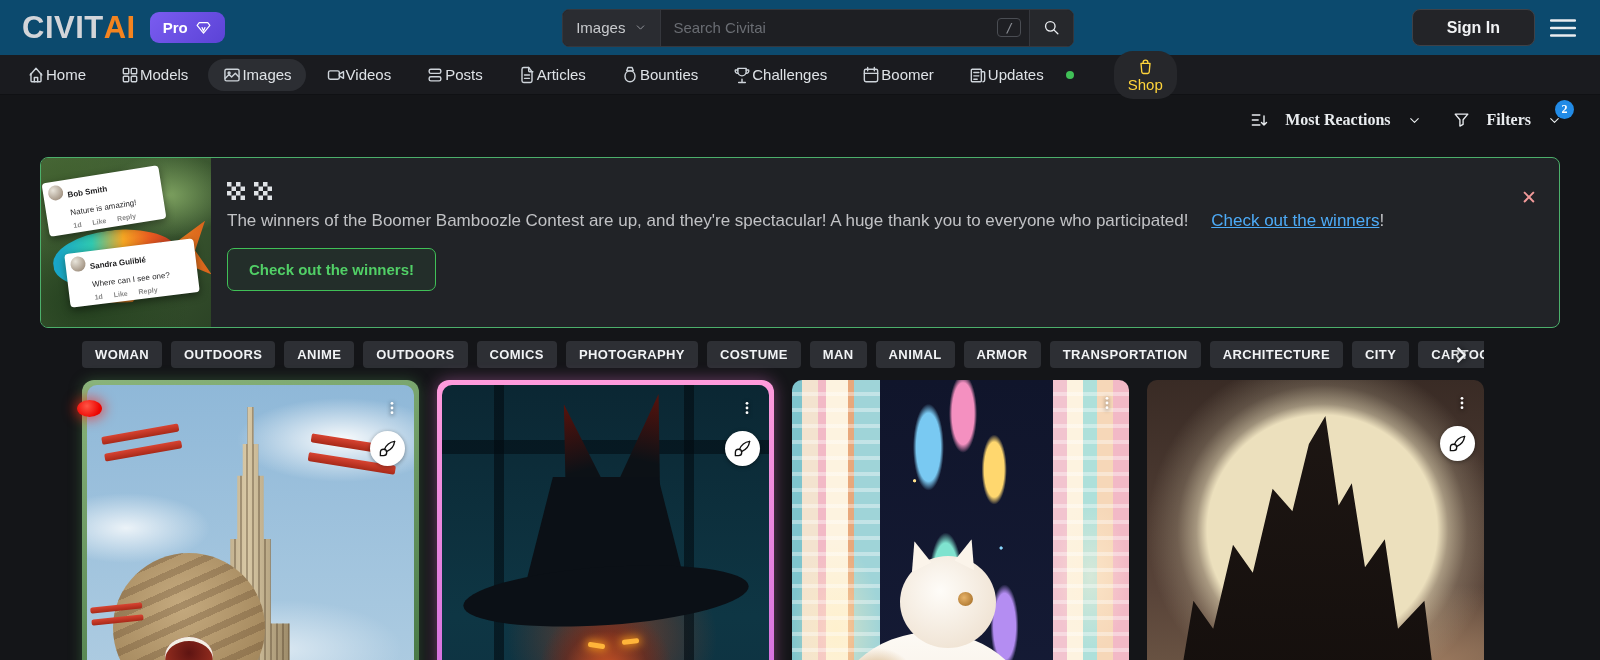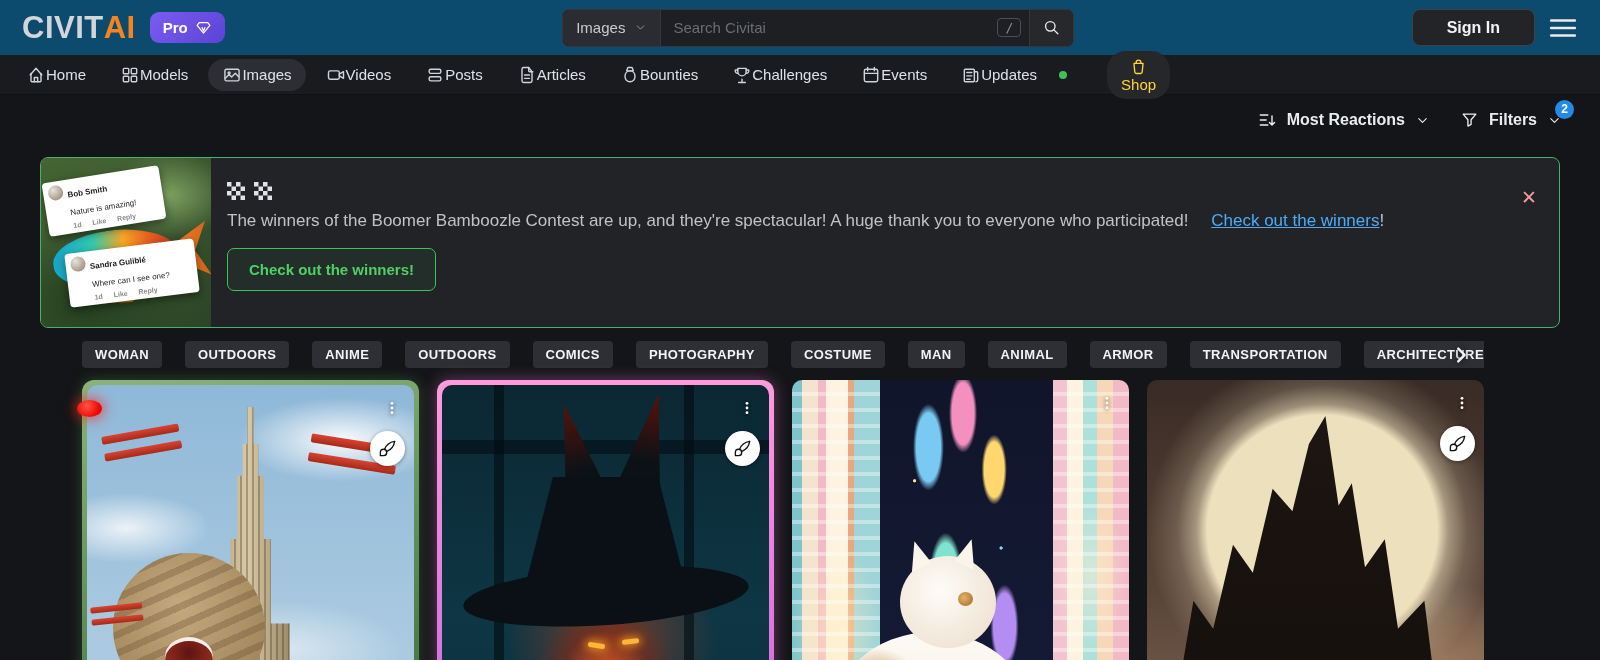--- a/index.html
+++ b/index.html
@@ -36,21 +36,21 @@
   .navbar { height:40px; background:#1a1b1f; border-bottom:1px solid #101114; display:flex; align-items:center; padding:0 12px; gap:6px; }
   .nav-item { display:flex; align-items:center; gap:0; padding:6px 14px; border-radius:19px; color:#dee2e6; font-size:15px; font-weight:500; text-decoration:none; }
   .nav-item svg { stroke:#ced4da; }
   .nav-item.active { background:#2c2e33; }
   .nav-item.shop { background:#26272b; color:#ffd43b; margin-left:34px;flex-direction:column; }
   .nav-item.shop svg { stroke:#ffd43b; }
   .nav-dot { width:8px; height:8px; border-radius:50%; background:#40c057; margin-left:2px; }
 
   
   .toolbar { height:50px; display:flex; justify-content:flex-end; align-items:center; gap:30px; padding-right:38px; }
-  .tool-btn { display:flex; align-items:center; gap:10px; color:#e9ecef; font-size:16px; font-weight:600; position:relative; }
+  .tool-btn { display:flex; align-items:center; gap:16px; color:#e9ecef; font-size:16px; font-weight:600; position:relative;font-family:Liberation Serif, serif; }
   .tool-btn svg { stroke:#e9ecef; }
   .badge { position:absolute; top:-11px; right:-12px; width:19px; height:19px; border-radius:50%; background:#228be6; color:#fff; font-size:12px; font-weight:700; display:flex; align-items:center; justify-content:center; }
 
   
   .banner { margin:12px 40px 0; height:171px; border:1px solid #4caf6b; border-radius:8px; background:#212327; display:flex; overflow:hidden; position:relative; }
   .promo { width:170px; flex:0 0 170px; position:relative; overflow:hidden;
     background:
       radial-gradient(90px 60px at 75% 22%, #7ca05f, transparent 70%),
       radial-gradient(110px 80px at 15% 15%, #41602f, transparent 70%),
       radial-gradient(140px 110px at 25% 85%, #24401f, transparent 75%),
@@ -72,21 +72,21 @@
   .cc1 { left:4px; top:16px; width:118px; transform:rotate(-9deg); }
   .cc2 { left:26px; top:88px; width:130px; transform:rotate(-7deg); }
   .banner-content { flex:1; padding:24px 28px 0 16px; }
   .banner-title { display:flex; align-items:center; gap:9px; font-size:20px; font-weight:700; color:#e9ecef; margin-bottom:11px; }
   .banner-text { font-size:17px; color:#c1c2c5; margin-bottom:17px; }
   .banner-link { color:#4dabf7; text-decoration:underline; cursor:pointer;margin-left:18px; }
   .banner-cta { border:1px solid #40c057; border-radius:7px; background:rgba(64,192,87,.07); color:#51cf66; font-size:15px; font-weight:700; padding:12px 21px; }
   .banner-close { position:absolute; top:30px; right:22px; color:#f29a9a; font-size:19px; line-height:1; }
 
   
-  .tags-row { margin:13px 0 0 82px; width:1402px; display:flex; gap:23px; overflow:hidden; position:relative; align-items:center; }
+  .tags-row { margin:13px 0 0 82px; width:1402px; display:flex; gap:9px; overflow:hidden; position:relative; align-items:center; }
   .tag-pill { flex:0 0 auto; background:#2d2f34; color:#f1f3f5; border-radius:4px; padding:6px 13px; font-size:13px; font-weight:700; letter-spacing:.4px; white-space:nowrap; }
   .tags-next { position:absolute; right:12px; top:50%; transform:translateY(-50%); filter:drop-shadow(0 0 3px rgba(0,0,0,.9)); }
 
   
   .grid { margin:12px 0 0 82px; width:1402px; display:grid; grid-template-columns:repeat(4,337px); gap:18px; }
   .card { position:relative; height:560px; border-radius:12px; background:#222; }
   .card-img { position:relative; width:100%; height:100%; border-radius:10px; overflow:hidden; background:#1a1a1a; }
   .frame-green { padding:5px; background:linear-gradient(165deg,#8ab47b,#4c7c49 55%,#33582f); box-shadow:0 0 14px rgba(90,170,90,.35); }
   .frame-pink { padding:5px; background:linear-gradient(180deg,#ff9bdc,#d36fe0 55%,#9a55d8); box-shadow:0 0 16px rgba(240,120,220,.4); }
   .card-menu { position:absolute; top:12px; right:14px; z-index:5; filter:drop-shadow(0 1px 2px rgba(0,0,0,.7)); }
@@ -307,21 +307,21 @@
         <path d="M7 4h10v4a5 5 0 0 1-10 0z"></path>
         <path d="M7 6H4a3 3 0 0 0 3 4M17 6h3a3 3 0 0 1-3 4"></path>
       </svg>
     <span>Challenges</span>
   </a>
   <a class="nav-item">
     <svg class="icon-stroke" width="20" height="20" viewBox="0 0 24 24">
         <rect x="4" y="5" width="16" height="15" rx="2"></rect>
         <path d="M8 3v4M16 3v4M4 10h16"></path>
       </svg>
-    <span>Events</span>
+    <span>Boomer</span>
   </a>
   <a class="nav-item">
     <svg class="icon-stroke" width="20" height="20" viewBox="0 0 24 24">
         <rect x="4" y="5" width="12" height="15" rx="1"></rect>
         <path d="M16 8h3a1 1 0 0 1 1 1v9a2 2 0 0 1-2 2"></path>
         <path d="M7 9h6M7 13h6M7 17h4"></path>
       </svg>
     <span>Updates</span>
   </a>
   <span class="nav-dot"></span>

